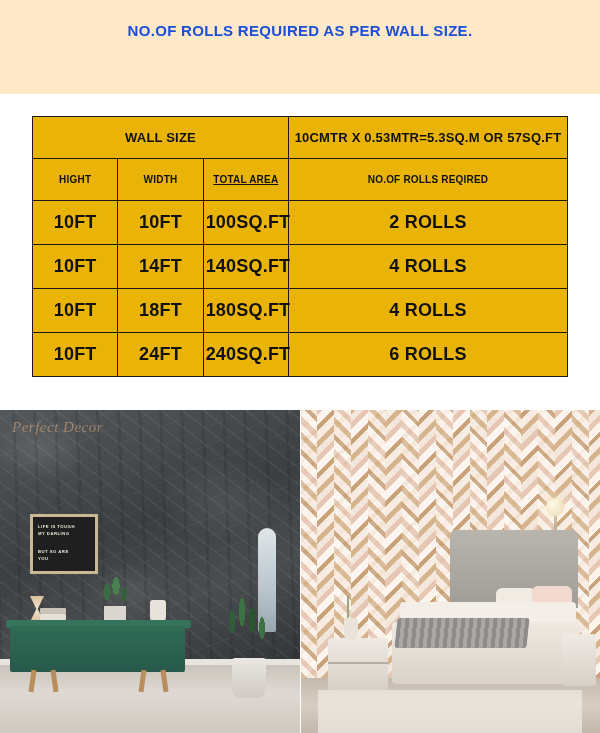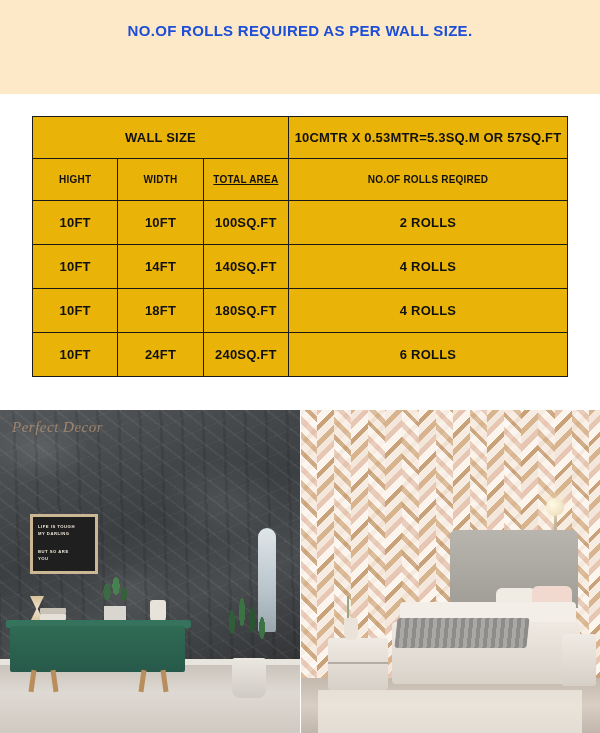--- a/index.html
+++ b/index.html
@@ -66,21 +66,21 @@
   table.rolls tr.row-head td {
     height: 41px;
     font-size: 13px;
   }
   table.rolls tr.row-subhead td {
     height: 41px;
     font-size: 10px;
   }
   table.rolls tr.row-data td {
     height: 43px;
-    font-size: 13px;
+    font-size: 18px;
   }
   .c-hight { width: 74px; }
   .c-width { width: 78px; }
   .c-area  { width: 110px; text-decoration: underline; }
   .c-rolls { width: 274px; }
 
   
   .images {
     display: flex;
     width: 600px;

